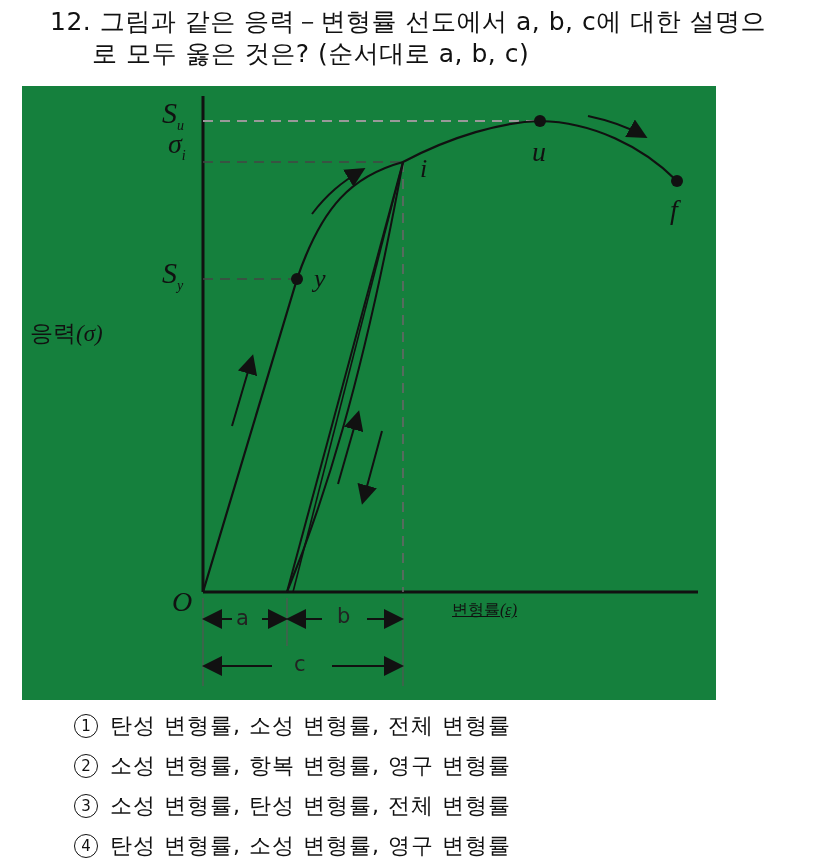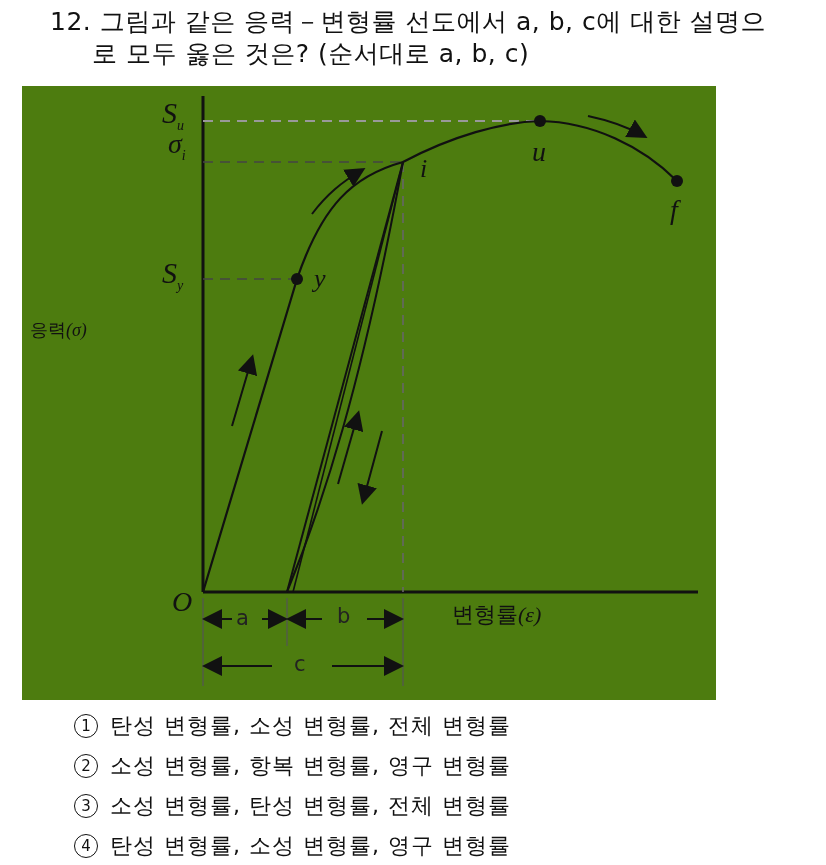--- a/index.html
+++ b/index.html
@@ -2,24 +2,24 @@
 <html><head>
 <meta charset="utf-8">
 <style>
   html, body { margin: 0; padding: 0; background: #ffffff; }
   body { width: 826px; height: 865px; position: relative; overflow: hidden;
          font-family: "DejaVu Sans", "Liberation Sans", sans-serif; color: #111; }
   .question { position: absolute; left: 36px; top: 6px; width: 780px;
               font-size: 25px; line-height: 32px; letter-spacing: 0.5px; margin-left: 14px; }
   .q-line2 { padding-left: 42px; display: block; }
   .figure { position: absolute; left: 22px; top: 86px; width: 694px; height: 614px;
-            background: #4d7c0f; }
+            background: #15803d; }
   .figure svg { position: absolute; left: 0; top: 0; }
   .lbl { position: absolute; font-family: "Liberation Serif", "DejaVu Serif", serif; font-style: italic; color: #111; }
-  .lbl-kr { position: absolute; font-family: "DejaVu Sans", sans-serif; font-size: 18px; color: #111; }
+  .lbl-kr { position: absolute; font-family: "DejaVu Sans", sans-serif; font-size: 23px; color: #111; }
   .dim { position: absolute; font-family: "DejaVu Sans", sans-serif; font-size: 21px; color: #222; }
   .options { position: absolute; left: 74px; top: 706px; font-size: 22px; line-height: 40px; letter-spacing: 1px; }
   .opt { display: flex; align-items: center; height: 40px; }
   .opt-num { display: inline-flex; width: 22px; height: 22px; border: 1.5px solid #111; border-radius: 50%;
              font-size: 15px; align-items: center; justify-content: center; margin-right: 12px; line-height: 1; letter-spacing: 0; }
 </style>
 </head>
 <body>
 
 <div class="question">
@@ -83,21 +83,21 @@
 
   <div class="lbl" style="left:292px;top:178px;font-size:26px;">y</div>
   <div class="lbl" style="left:398px;top:68px;font-size:26px;">i</div>
   <div class="lbl" style="left:510px;top:50px;font-size:28px;">u</div>
   <div class="lbl" style="left:648px;top:108px;font-size:28px;">f</div>
 
   <div class="lbl-kr" style="left:8px;top:232px;">
     <span>응력</span><span style="font-family:'Liberation Serif',serif;font-style:italic;">(σ)</span>
   </div>
   <div class="lbl" style="left:150px;top:500px;font-size:28px;">O</div>
-  <div class="lbl-kr" style="left:430px;top:514px;font-size:22px;">
+  <div class="lbl-kr" style="left:430px;top:514px;font-size:16px;text-decoration:underline;">
     <span>변형률</span><span style="font-family:'Liberation Serif',serif;font-style:italic;">(ε)</span>
   </div>
 
   <div class="dim" style="left:214px;top:520px;">a</div>
   <div class="dim" style="left:315px;top:518px;">b</div>
   <div class="dim" style="left:272px;top:566px;">c</div>
 </div>
 
 <div class="options">
   <div class="opt">

